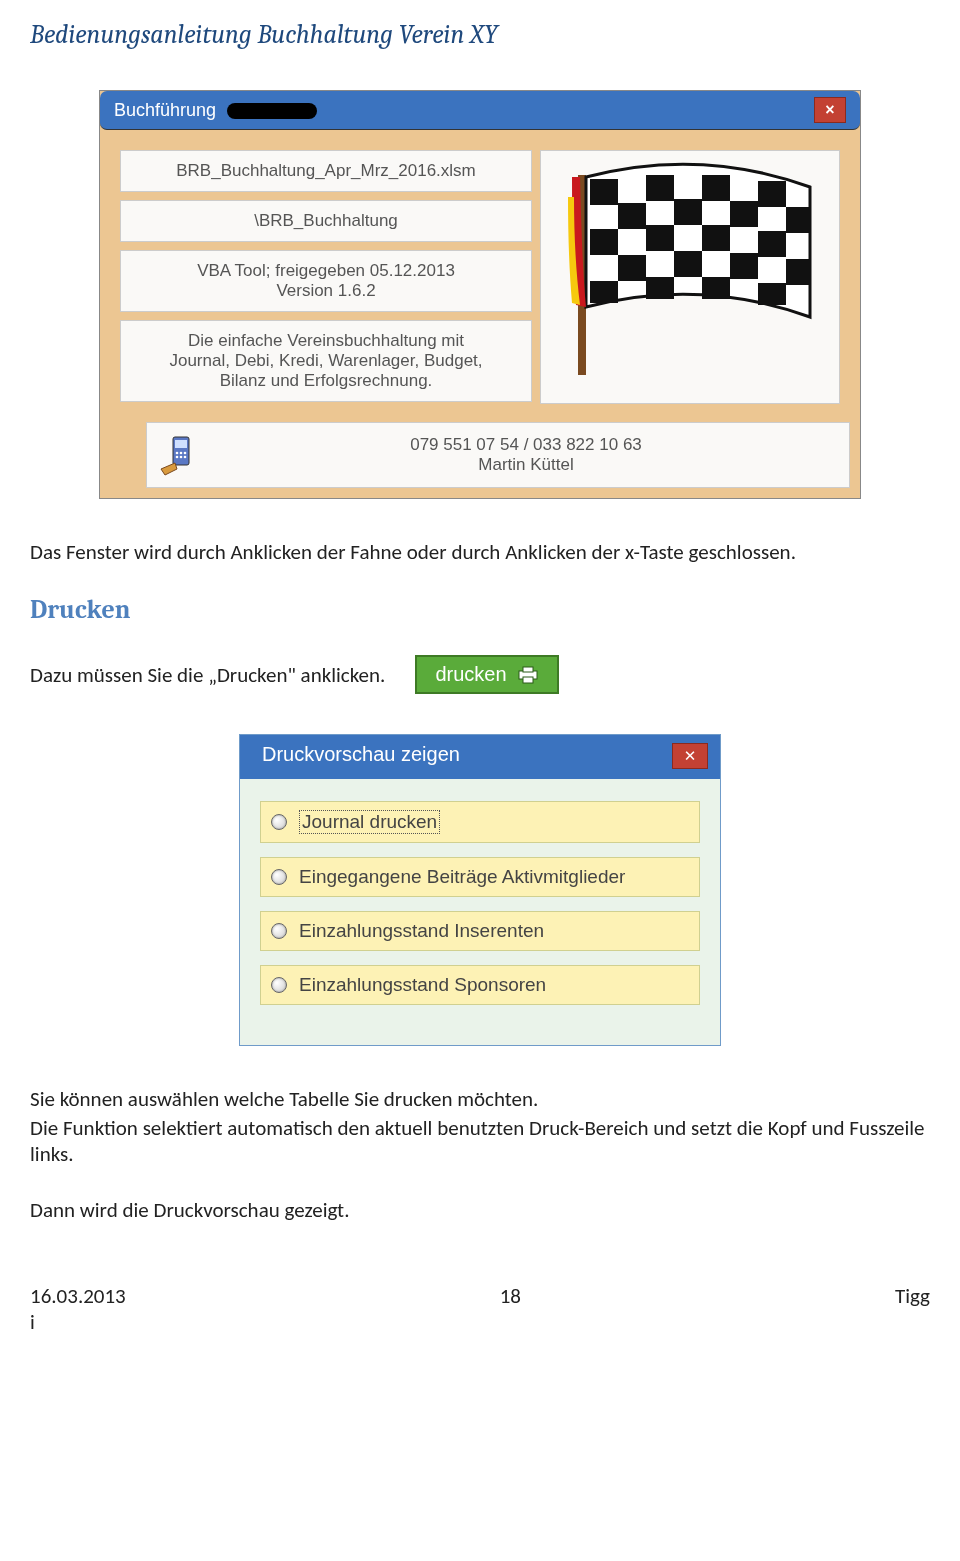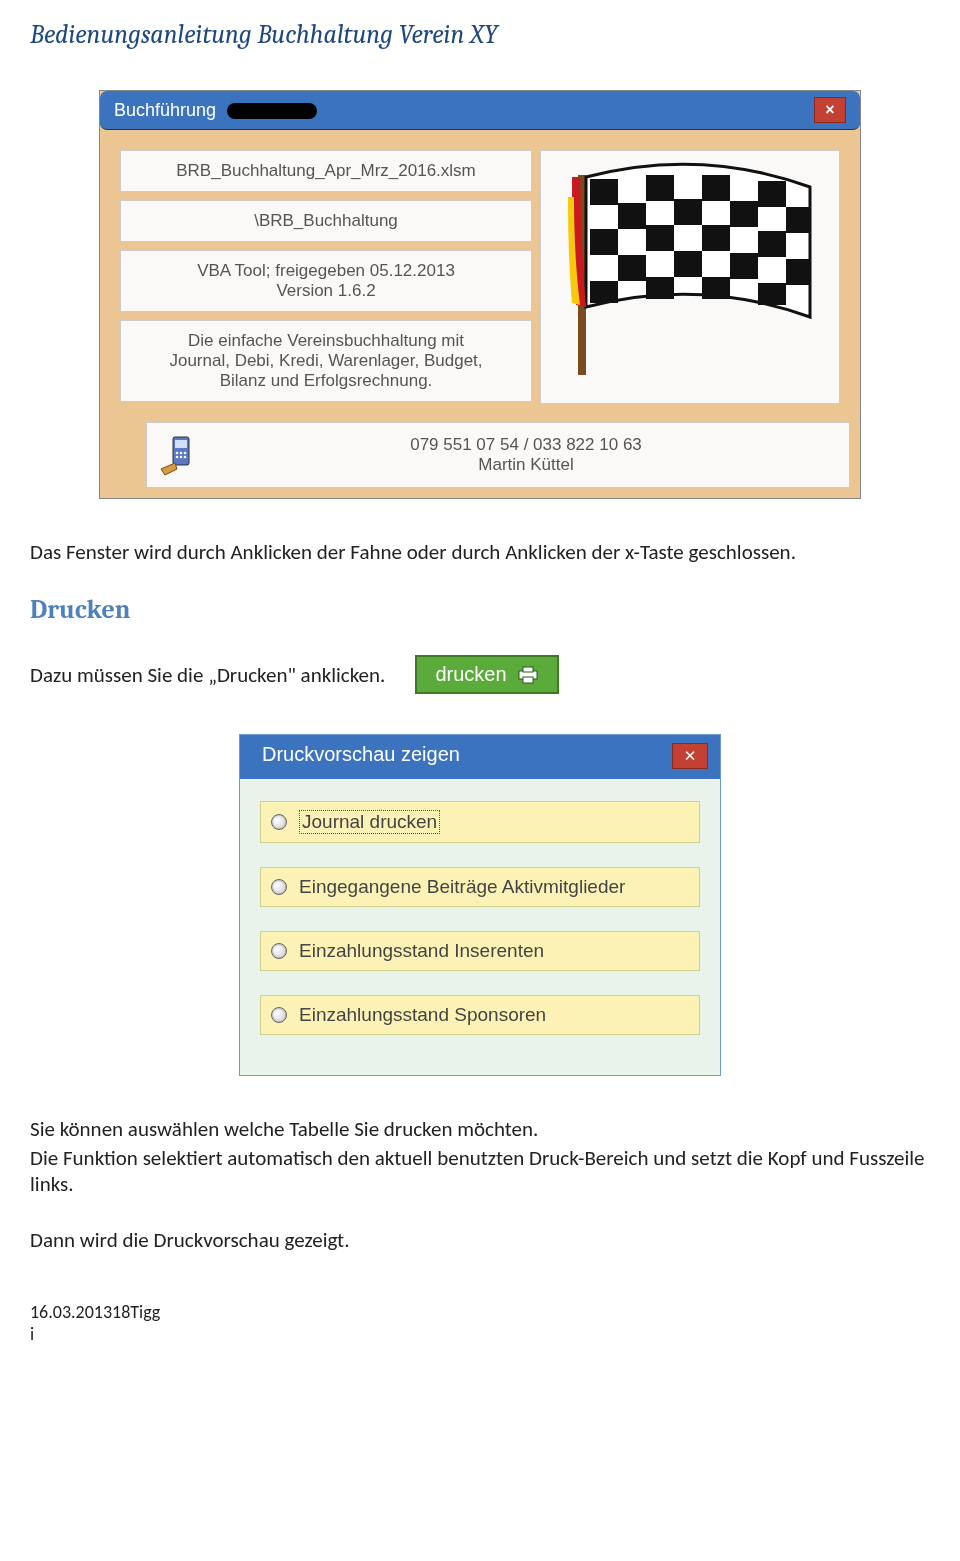--- a/index.html
+++ b/index.html
@@ -153,21 +153,21 @@
     text-align: center;
     line-height: 24px;
     font-family: Arial;
     font-size: 15px;
     border: 1px solid #8a2a1f;
   }
   .preview-body {
     padding: 22px 20px 40px 20px;
     display: flex;
     flex-direction: column;
-    gap: 24px;
+    gap: 14px;
   }
   .radio-row {
     background: #fdf2b5;
     border: 1px solid #d0d090;
     padding: 8px 10px;
     display: flex;
     align-items: center;
     gap: 12px;
     color: #444;
     font-size: 19px;
@@ -179,23 +179,24 @@
   .radio-dot {
     width: 14px;
     height: 14px;
     border-radius: 50%;
     border: 1px solid #666;
     background: radial-gradient(circle at 35% 35%, #fff, #ccc);
     box-shadow: inset 0 0 2px #888;
   }
   .footer {
     font-family: Calibri, Arial, sans-serif;
-    font-size: 18px;
-    display: flex;
-    margin-top: 48px;
+    font-size: 21px;
+    display: flex;
+    justify-content: space-between;
+    margin-top: 60px;
   }
   .footer .i { display:block; }
 </style>
 </head>
 <body>
 
 <h1 class="doc-title">Bedienungsanleitung  Buchhaltung Verein XY</h1>
 
 <div class="about-window">
   <div class="about-titlebar">

